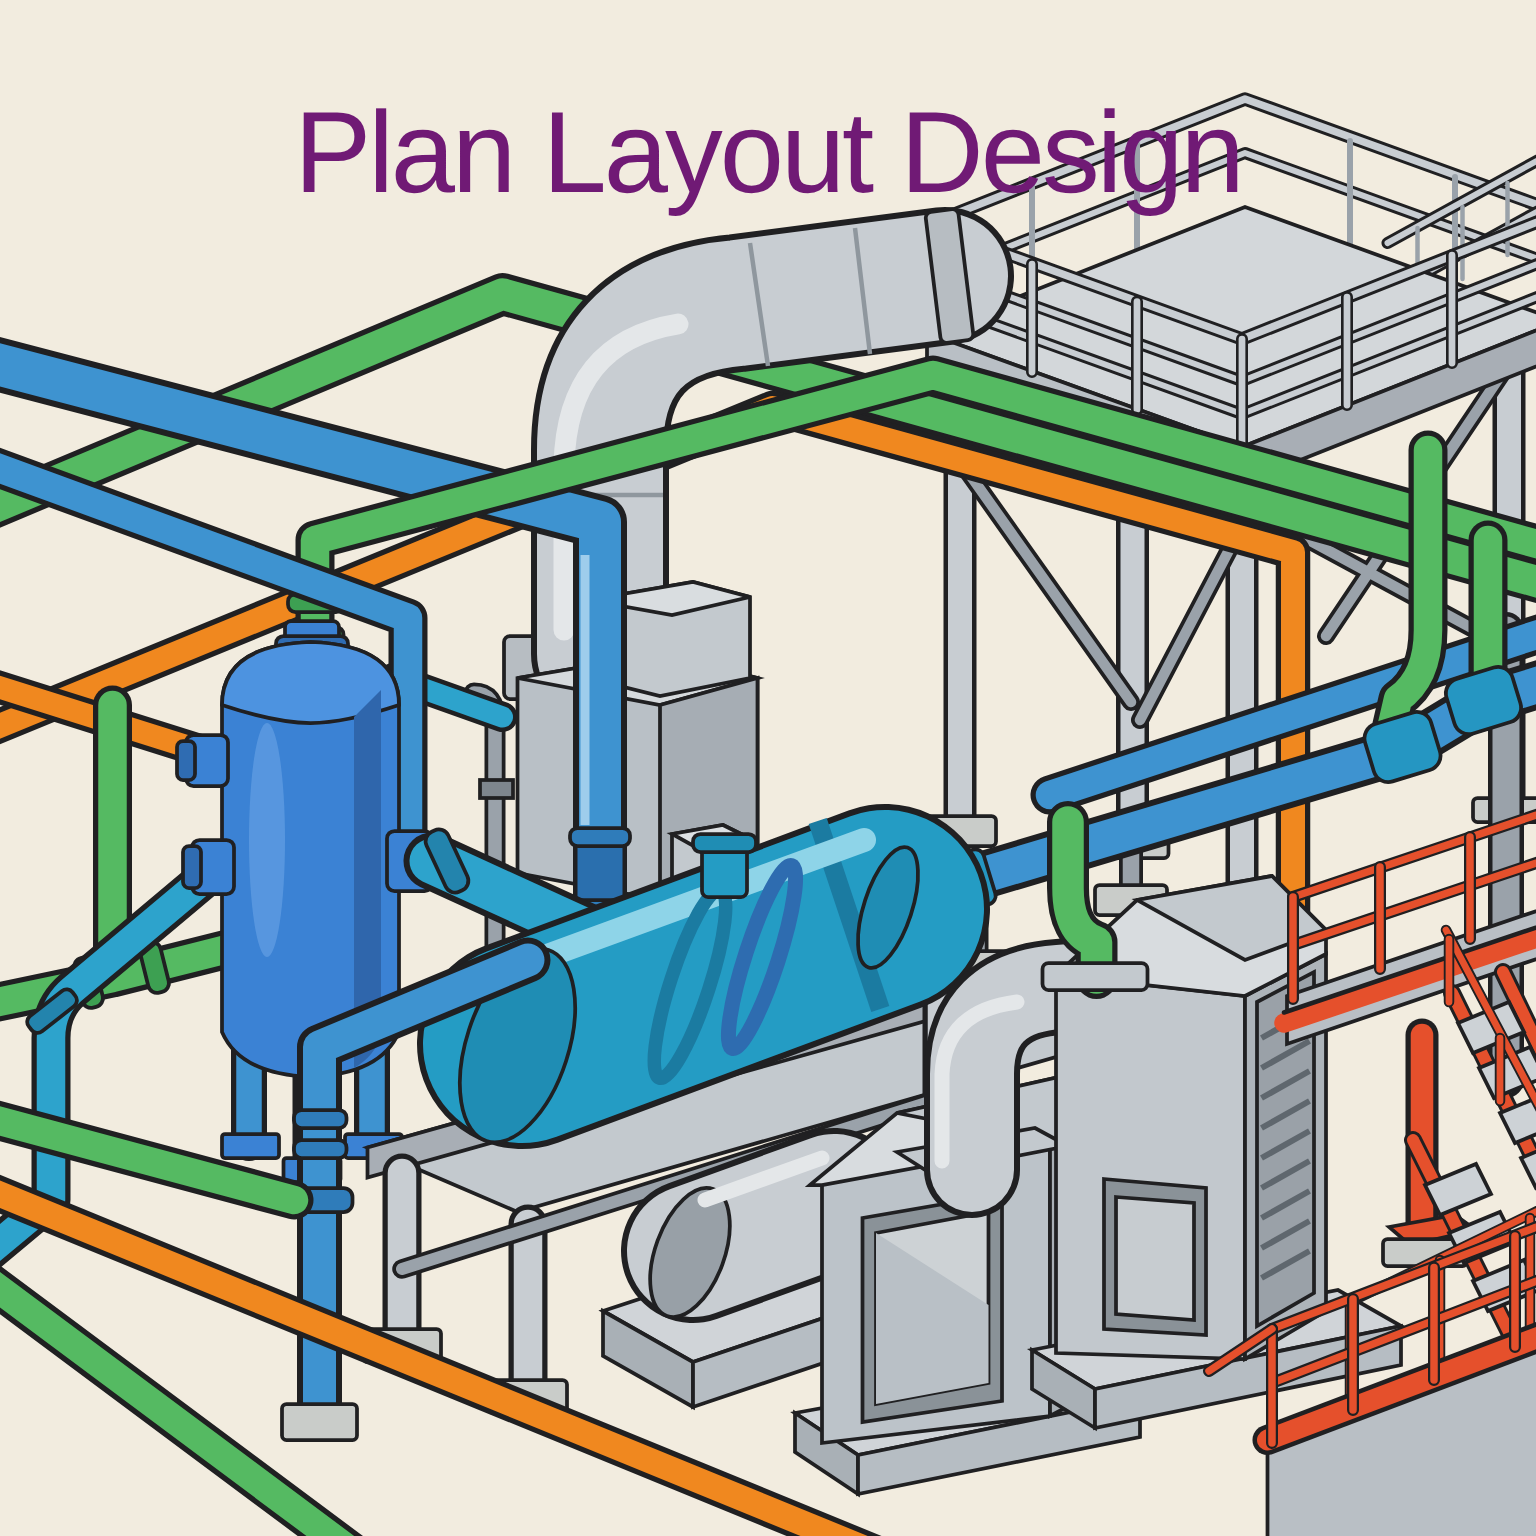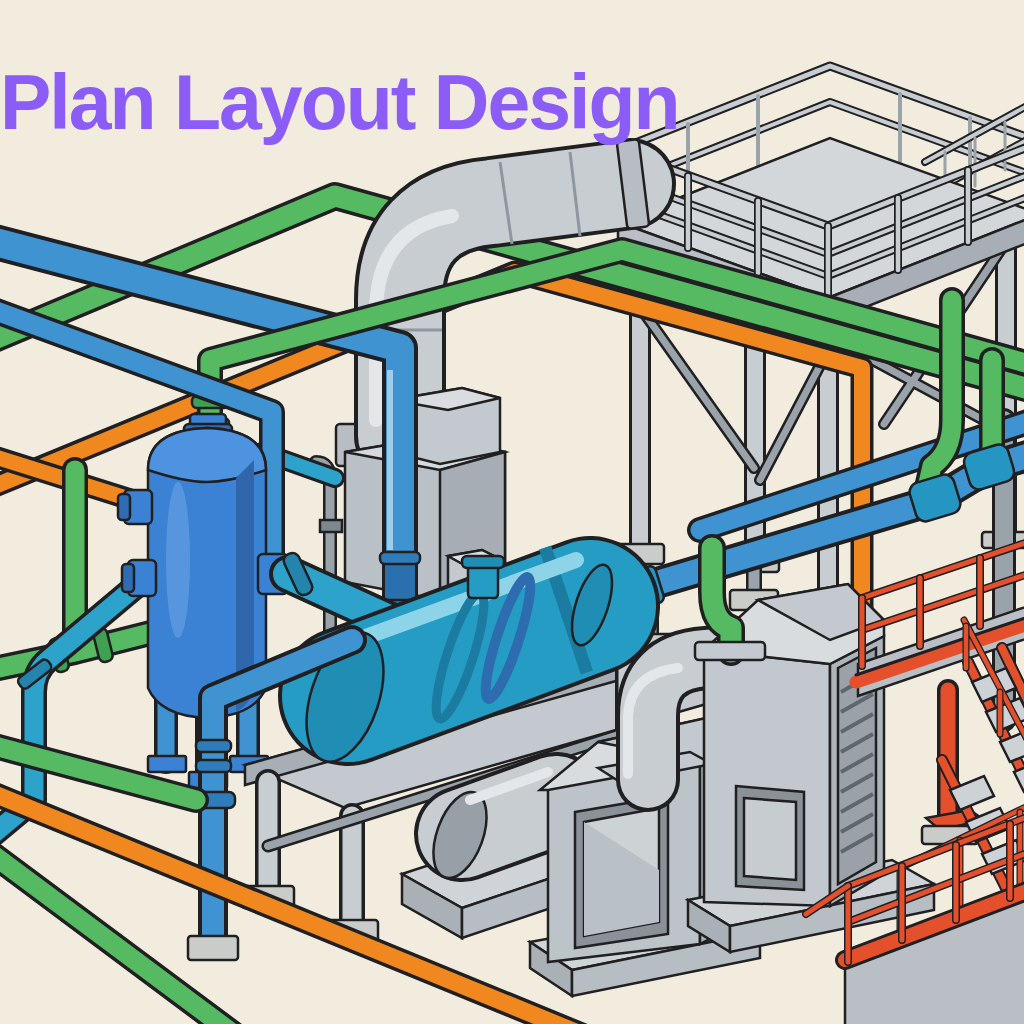--- a/index.html
+++ b/index.html
@@ -1,19 +1,19 @@
 <!DOCTYPE html>
 <html><head>
 <meta charset="utf-8">
 <style>
   html,body{margin:0;padding:0;width:1024px;height:1024px;overflow:hidden;background:#f2ecdf;}
   .stage{position:relative;width:1024px;height:1024px;font-family:"Liberation Sans","DejaVu Sans",sans-serif;}
   .title{
-    position:absolute;top:58px;left:0;width:100%;
-    font-size:77px;font-weight:bold;letter-spacing:-2px;color:#8b5cf6;
+    position:absolute;top:58px;left:0;width:100%;text-align:center;
+    font-size:77px;font-weight:normal;letter-spacing:-2px;color:#701a75;
     font-family:"Liberation Sans","DejaVu Sans",sans-serif;
   }
   svg{position:absolute;top:0;left:0;}
   
   .u{fill:none;stroke:#202022;stroke-linecap:round;stroke-linejoin:round;}
   .pg{fill:none;stroke:#55ba62;stroke-linecap:round;stroke-linejoin:round;}
   .pb{fill:none;stroke:#3e93d0;stroke-linecap:round;stroke-linejoin:round;}
   .pc{fill:none;stroke:#2da3cc;stroke-linecap:round;stroke-linejoin:round;}
   .po{fill:none;stroke:#f0881f;stroke-linecap:round;stroke-linejoin:round;}
   .steel{fill:none;stroke:#c8cdd2;stroke-linecap:round;stroke-linejoin:round;}

